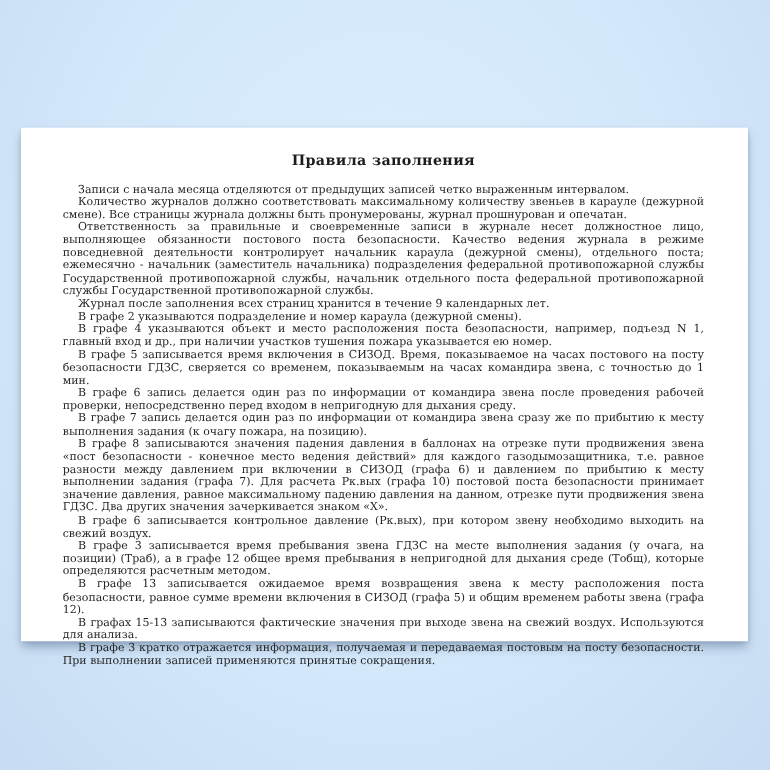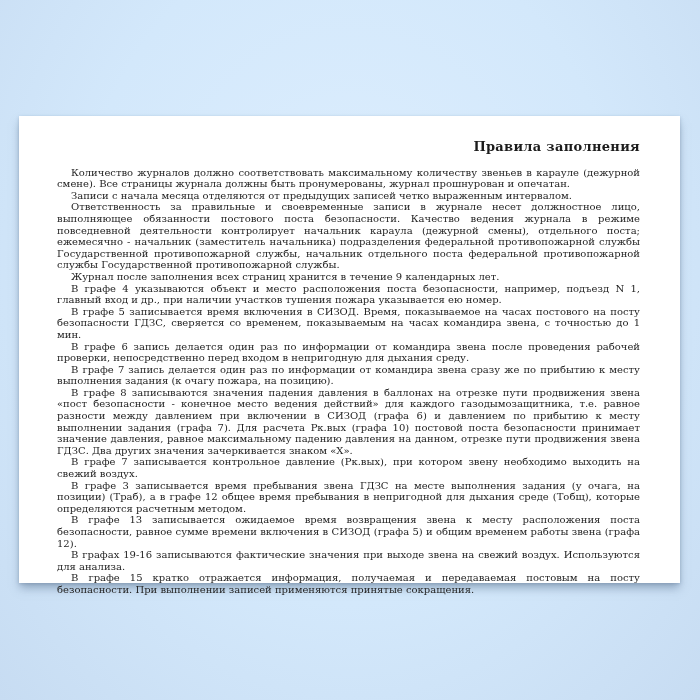--- a/index.html
+++ b/index.html
@@ -25,51 +25,52 @@
                 0 1px 3px rgba(96, 120, 150, 0.35);
   }
   .sheet-content {
     padding: 23px 40px 0 38px;
   }
   .doc-title {
     margin: 0 0 12px 0;
     font-size: 13px;
     line-height: 1.2;
     font-weight: bold;
-    text-align: right;
+    text-align: center;
     color: #1c1c1c;
     letter-spacing: 0.3px;
   }
   .doc-body p {
     margin: 0;
     font-size: 10px;
     line-height: 11.6px;
     text-align: justify;
     text-indent: 14px;
     color: #242424;
   }
 </style>
 </head>
 <body>
 
 <div class="bg">
   <div class="sheet">
     <div class="sheet-content">
       <h1 class="doc-title">Правила заполнения</h1>
       <div class="doc-body" id="doc-body">
+          <p>Записи с начала месяца отделяются от предыдущих записей четко выраженным интервалом.</p>
           <p>Количество журналов должно соответствовать максимальному количеству звеньев в карауле (дежурной смене). Все страницы журнала должны быть пронумерованы, журнал прошнурован и опечатан.</p>
-          <p>Записи с начала месяца отделяются от предыдущих записей четко выраженным интервалом.</p>
           <p>Ответственность за правильные и своевременные записи в журнале несет должностное лицо, выполняющее обязанности постового поста безопасности. Качество ведения журнала в режиме повседневной деятельности контролирует начальник караула (дежурной смены), отдельного поста; ежемесячно - начальник (заместитель начальника) подразделения федеральной противопожарной службы Государственной противопожарной службы, начальник отдельного поста федеральной противопожарной службы Государственной противопожарной службы.</p>
           <p>Журнал после заполнения всех страниц хранится в течение 9 календарных лет.</p>
+          <p>В графе 2 указываются подразделение и номер караула (дежурной смены).</p>
           <p>В графе 4 указываются объект и место расположения поста безопасности, например, подъезд N 1, главный вход и др., при наличии участков тушения пожара указывается ею номер.</p>
           <p>В графе 5 записывается время включения в СИЗОД. Время, показываемое на часах постового на посту безопасности ГДЗС, сверяется со временем, показываемым на часах командира звена, с точностью до 1 мин.</p>
           <p>В графе 6 запись делается один раз по информации от командира звена после проведения рабочей проверки, непосредственно перед входом в непригодную для дыхания среду.</p>
           <p>В графе 7 запись делается один раз по информации от командира звена сразу же по прибытию к месту выполнения задания (к очагу пожара, на позицию).</p>
           <p>В графе 8 записываются значения падения давления в баллонах на отрезке пути продвижения звена «пост безопасности - конечное место ведения действий» для каждого газодымозащитника, т.е. равное разности между давлением при включении в СИЗОД (графа 6) и давлением по прибытию к месту выполнении задания (графа 7). Для расчета Рк.вых (графа 10) постовой поста безопасности принимает значение давления, равное максимальному падению давления на данном, отрезке пути продвижения звена ГДЗС. Два других значения зачеркивается знаком «Х».</p>
-          <p>В графе 7 записывается контрольное давление (Рк.вых), при котором звену необходимо выходить на свежий воздух.</p>
+          <p>В графе 6 записывается контрольное давление (Рк.вых), при котором звену необходимо выходить на свежий воздух.</p>
           <p>В графе 3 записывается время пребывания звена ГДЗС на месте выполнения задания (у очага, на позиции) (Траб), а в графе 12 общее время пребывания в непригодной для дыхания среде (Тобщ), которые определяются расчетным методом.</p>
           <p>В графе 13 записывается ожидаемое время возвращения звена к месту расположения поста безопасности, равное сумме времени включения в СИЗОД (графа 5) и общим временем работы звена (графа 12).</p>
-          <p>В графах 19-16 записываются фактические значения при выходе звена на свежий воздух. Используются для анализа.</p>
-          <p>В графе 15 кратко отражается информация, получаемая и передаваемая постовым на посту безопасности. При выполнении записей применяются принятые сокращения.</p>
+          <p>В графах 15-13 записываются фактические значения при выходе звена на свежий воздух. Используются для анализа.</p>
+          <p>В графе 3 кратко отражается информация, получаемая и передаваемая постовым на посту безопасности. При выполнении записей применяются принятые сокращения.</p>
         </div>
     </div>
   </div>
 </div>
 
 </body></html>

